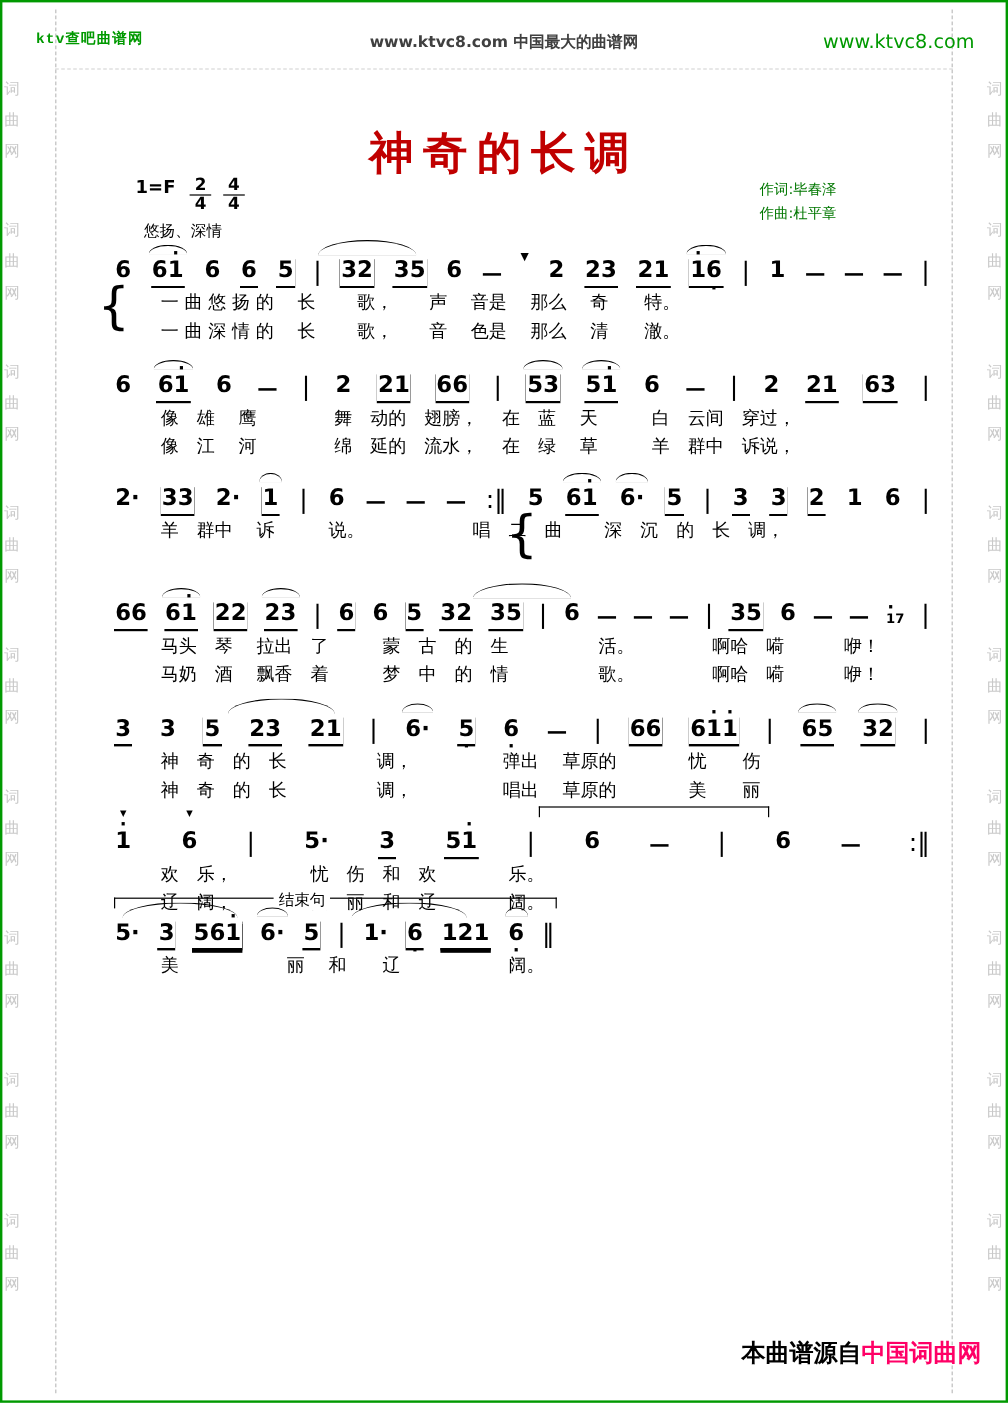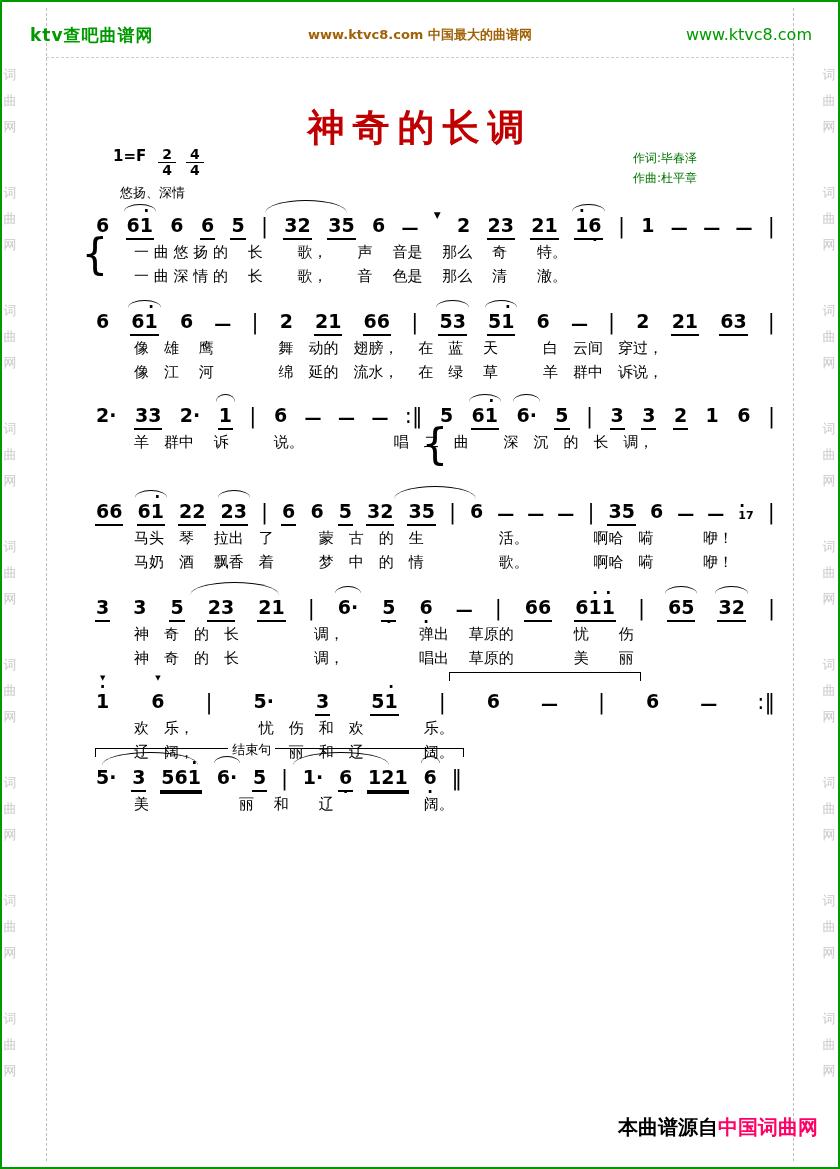--- a/index.html
+++ b/index.html
@@ -12,22 +12,22 @@
   .dash-v{position:absolute;top:8px;bottom:8px;border-left:1px dashed #bdbdbd;}
   .dash-v.left{left:46px;} .dash-v.right{right:46px;}
   .dash-h{position:absolute;left:46px;right:46px;top:57px;border-top:1px dashed #cfcfcf;}
   
   .wm{position:absolute;top:62px;width:16px;text-align:center;color:#c9c9c9;
       font-size:13px;line-height:26px;}
   .wm.left{left:2px;} .wm.right{right:3px;}
   .wm-ch{display:block;}
   .wm-gap{display:block;height:40px;}
   
-  .hdr-left{position:absolute;left:30px;top:24px;font-size:17px;font-weight:bold;color:var(--green,#009900);letter-spacing:1px;}
-  .hdr-center{position:absolute;left:0;right:0;top:26px;text-align:center;font-size:13px;font-weight:bold;color:#a16207;}
+  .hdr-left{position:absolute;left:30px;top:24px;font-size:12px;font-weight:bold;color:var(--green,#009900);letter-spacing:1px;font-family:Liberation Mono, monospace;}
+  .hdr-center{position:absolute;left:0;right:0;top:26px;text-align:center;font-size:13px;font-weight:bold;color:#404040;}
   .hdr-right{position:absolute;right:28px;top:25px;font-size:16px;color:var(--green,#009900);}
   
   .title{position:absolute;left:0;right:0;top:92px;text-align:center;
          font-family:"DejaVu Serif","Liberation Serif",serif;
          font-size:37px;font-weight:bold;letter-spacing:8px;color:var(--title-red,#c00000);margin-top:11px;}
   .keyrow{position:absolute;left:113px;top:147px;font-size:15px;font-weight:bold;display:flex;gap:12px;}
   .frac{display:inline-block;text-align:center;font-size:14px;font-weight:bold;line-height:1.1;}
   .frac .n{display:block;border-bottom:1.5px solid #000;padding:0 4px;}
   .frac .d{display:block;padding:0 4px;}
   .tempo{position:absolute;left:120px;top:184px;font-size:13px;}

